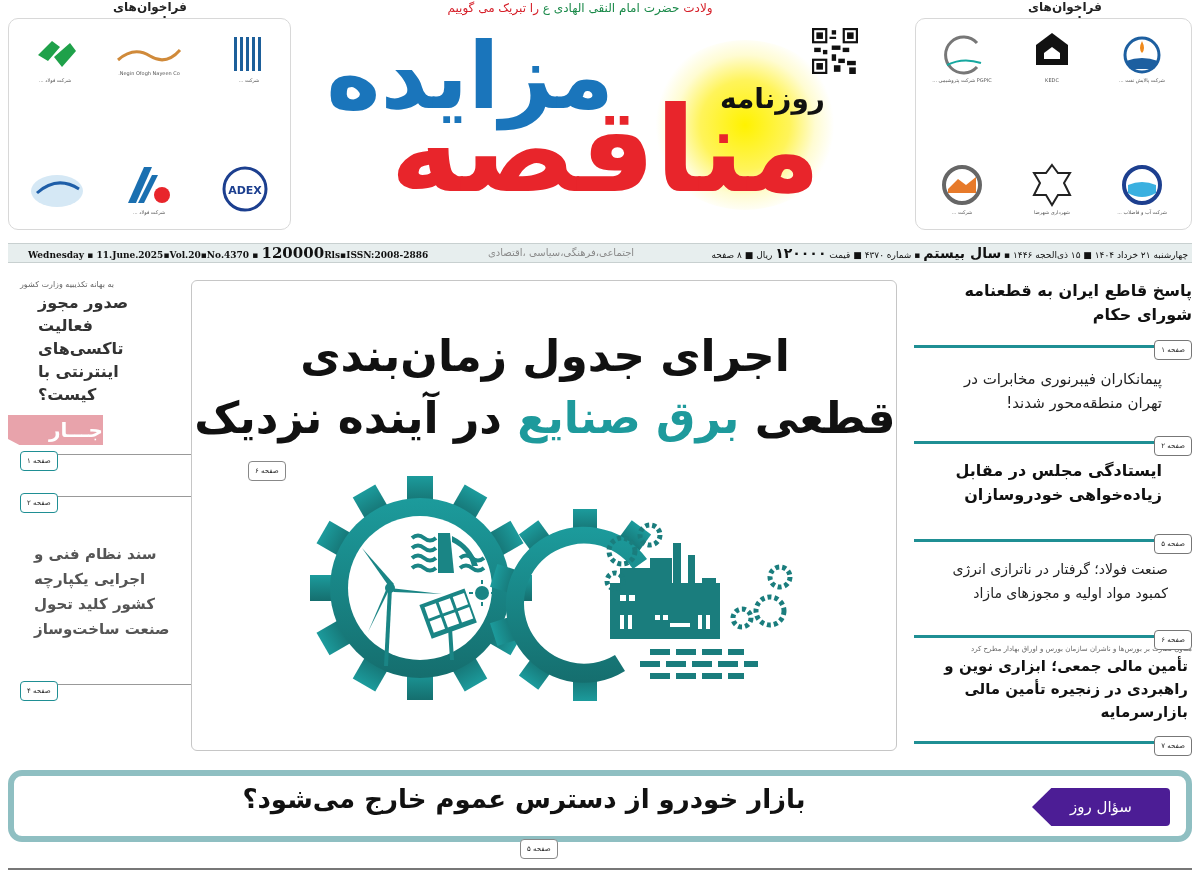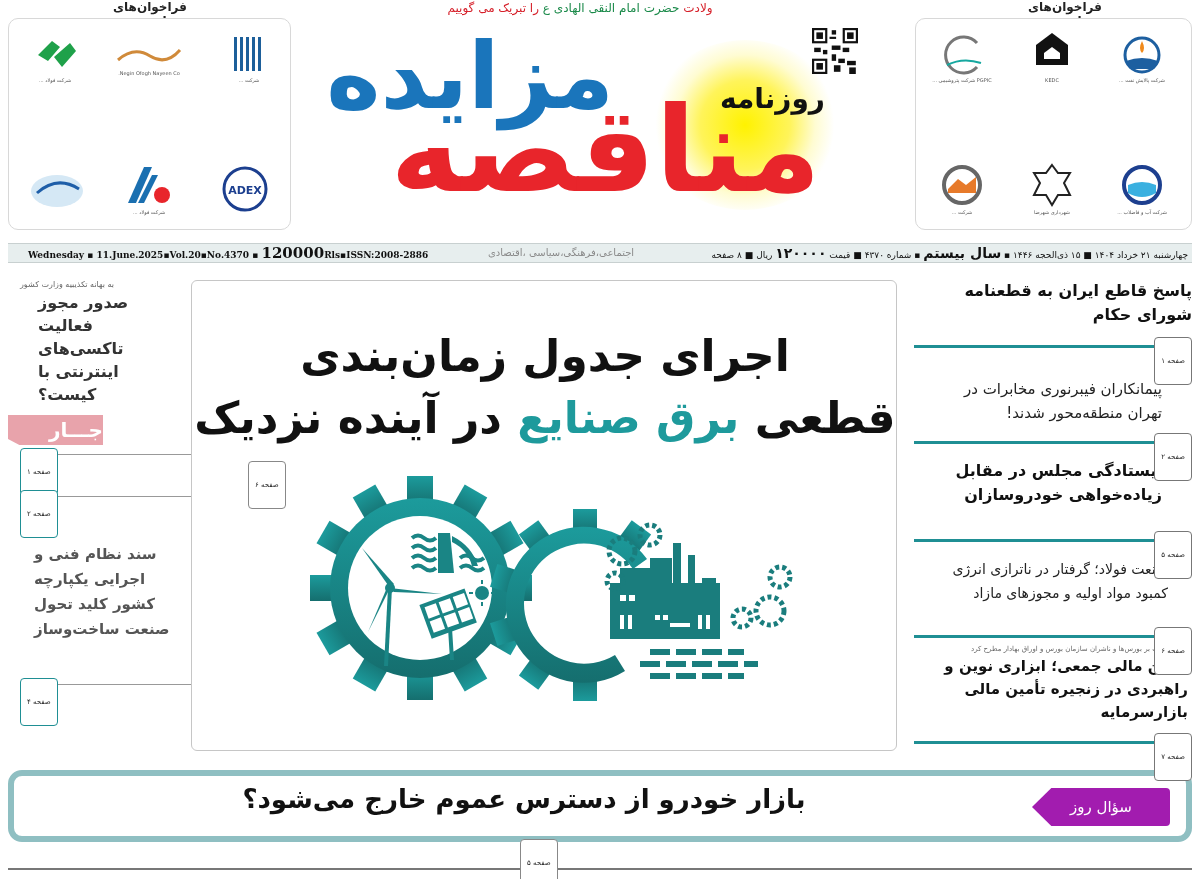--- a/index.html
+++ b/index.html
@@ -30,41 +30,41 @@
 .info-fa{position:absolute;right:4px;top:0;direction:rtl;white-space:nowrap;color:#111}
 .info-fa .big{font-size:14px;font-weight:bold}
 
 
 .leftcol{position:absolute;left:20px;top:270px;width:172px;height:480px;direction:rtl;text-align:left}
 .kicker{font-size:8px;color:#666}
 .lead{font-size:16px;font-weight:bold;color:#333;line-height:23px}
 .plain{font-size:14px;color:#444;line-height:22px}
 .pg-divider{position:relative;height:12px;margin:0}
 .pg-divider::before{content:"";position:absolute;left:0;right:0;top:6px;height:1px;background:#999}
-.pg-tag{position:relative;display:inline-block;background:#fff;border:1px solid #1f8f94;border-radius:4px;font-size:7px;padding:18px 6px;line-height:10px;color:#222;z-index:1}
+.pg-tag{position:relative;display:inline-block;background:#fff;border:1px solid #1f8f94;border-radius:4px;font-size:7px;padding:4px 6px;line-height:10px;color:#222;z-index:1}
 .pg-tag-gray{border-color:#888}
 .jaar{position:absolute;left:8px;top:415px;width:95px;height:30px;background:#e8a3ab;color:#fff;font-size:20px;font-weight:bold;text-align:right;line-height:30px;direction:rtl;clip-path:polygon(0 0,100% 0,100% 100%,12% 100%,0 80%)}
 
 
 .center-box{position:absolute;left:191px;top:280px;width:706px;height:471px;border:1px solid #c6c6c6;border-radius:6px;background:#fff}
 .headline{position:absolute;left:0;width:706px;text-align:center;direction:rtl;font-weight:bold;font-size:44px;line-height:58px;color:#111}
 .headline .teal{color:#1e9a9c}
 
 
 .rightcol{position:absolute;left:914px;top:275px;width:278px;direction:rtl;}
 .r-lead{font-size:16px;font-weight:bold;line-height:24px}
 .r-plain{font-size:15px;line-height:24px;color:#222}
 .r-div{position:relative;height:12px}
 .r-div::before{content:"";position:absolute;left:0;right:0;top:8px;height:3px;background:#1f8f94}
 .r-div .pg-tag{border-color:#777}
 
 
 .q-box{position:absolute;left:8px;top:770px;width:1184px;height:72px;border:6px solid #8fbfc2;border-radius:14px;background:#fff}
 .q-text{position:absolute;left:0;width:1020px;top:8px;text-align:center;font-size:26px;font-weight:bold;direction:rtl;color:#111}
-.q-badge{position:absolute;right:16px;top:12px;width:138px;height:38px;background:#a21caf;color:#fff;font-size:15px;line-height:38px;text-align:center;direction:rtl;border-radius:4px;clip-path:polygon(14% 0,100% 0,100% 100%,14% 100%,0 50%)}
+.q-badge{position:absolute;right:16px;top:12px;width:138px;height:38px;background:#4c1d95;color:#fff;font-size:15px;line-height:38px;text-align:center;direction:rtl;border-radius:4px;clip-path:polygon(14% 0,100% 0,100% 100%,14% 100%,0 50%)}
 .q-pg{position:absolute;left:520px;top:839px}
 .bottom-rule{position:absolute;left:8px;top:868px;width:1184px;height:2px;background:#777}
 </style>
 </head>
 <body>
 
 <div class="calls-title" style="left:95px">فراخوان‌های امروز</div>
 <div class="calls-box" style="left:8px;width:283px">
   <div class="logo" style="left:200px;top:10px">
     <svg width="34" height="40">
@@ -342,21 +342,21 @@
       <circle cx="432" cy="145" r="9"></circle>
       <circle cx="460" cy="138" r="14"></circle>
       <circle cx="470" cy="104" r="10"></circle>
     </g>
   </svg>
 </div>
 
 <div class="rightcol">
   <div class="r-lead" style="padding-top:4px;height:62px">پاسخ قاطع ایران به قطعنامه شورای حکام</div>
   <div class="r-div"><span class="pg-tag">صفحه ۱</span></div>
-  <div class="r-plain" style="padding:28px 30px 0;height:84px">پیمانکاران فیبرنوری مخابرات در تهران منطقه‌محور شدند!</div>
+  <div class="r-plain" style="padding:18px 30px 0;height:84px">پیمانکاران فیبرنوری مخابرات در تهران منطقه‌محور شدند!</div>
   <div class="r-div"><span class="pg-tag">صفحه ۲</span></div>
   <div class="r-lead" style="padding:14px 30px 0;height:86px">ایستادگی مجلس در مقابل زیاده‌خواهی خودروسازان</div>
   <div class="r-div"><span class="pg-tag">صفحه ۵</span></div>
   <div class="r-plain" style="padding:14px 24px 0;height:84px;font-size:14px">صنعت فولاد؛ گرفتار در ناترازی انرژی کمبود مواد اولیه و مجوزهای مازاد</div>
   <div class="r-div"><span class="pg-tag">صفحه ۶</span></div>
   <div style="padding-top:6px;height:94px">
     <div class="kicker" style="font-size:7px">معاون نظارت بر بورس‌ها و ناشران سازمان بورس و اوراق بهادار مطرح کرد</div>
     <div class="r-lead" style="font-size:15px;line-height:23px;padding:2px 4px 0">تأمین مالی جمعی؛ ابزاری نوین و راهبردی در زنجیره تأمین مالی بازارسرمایه</div>
   </div>
   <div class="r-div"><span class="pg-tag">صفحه ۷</span></div>

